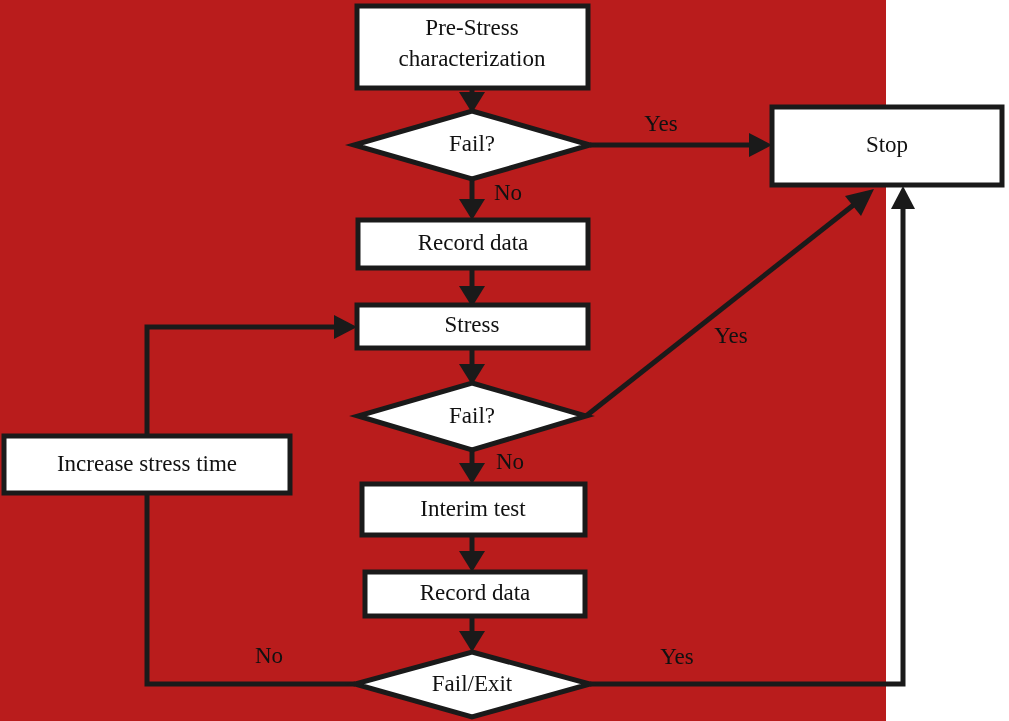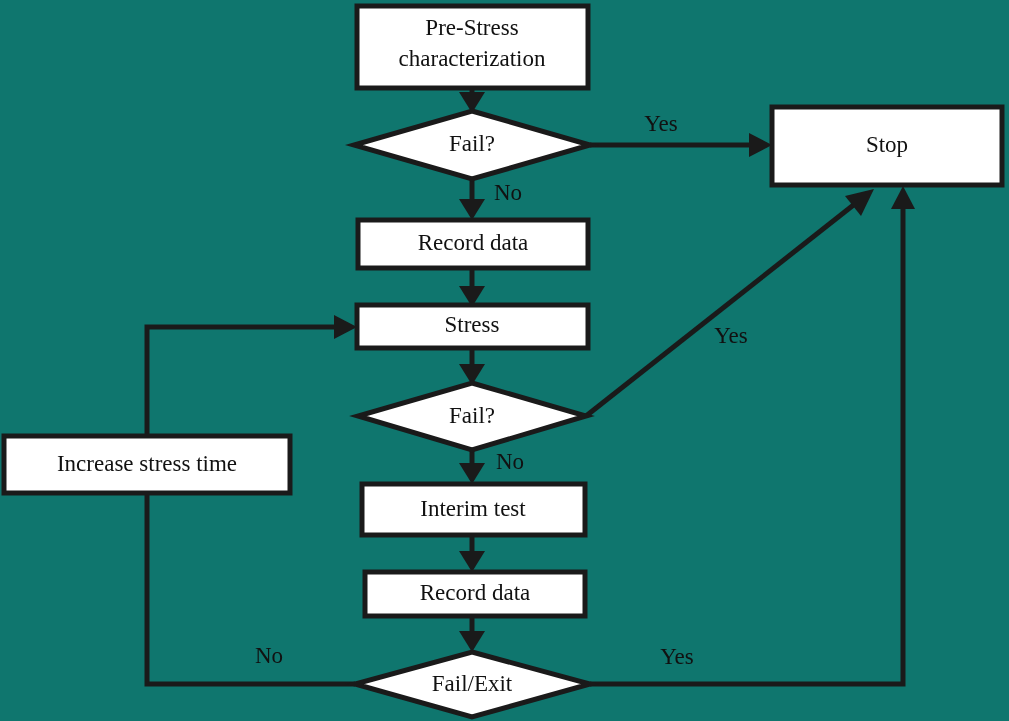--- a/index.html
+++ b/index.html
@@ -8,23 +8,23 @@
     background: #ffffff;
   }
   body {
     width: 1009px;
     height: 721px;
     font-family: "Liberation Serif", "DejaVu Serif", serif;
     overflow: hidden;
   }
   #flowchart-root {
     position: relative;
-    width: 1009px;
+    width: 886px;
     height: 721px;
-    background: #0f766e;
+    background: #b91c1c;
   }
   svg#flow-svg {
     display: block;
     width: 1009px;
     height: 721px;
   }
   .node-shape {
     fill: #ffffff;
     stroke: #1a1a1a;
     stroke-width: 5;

